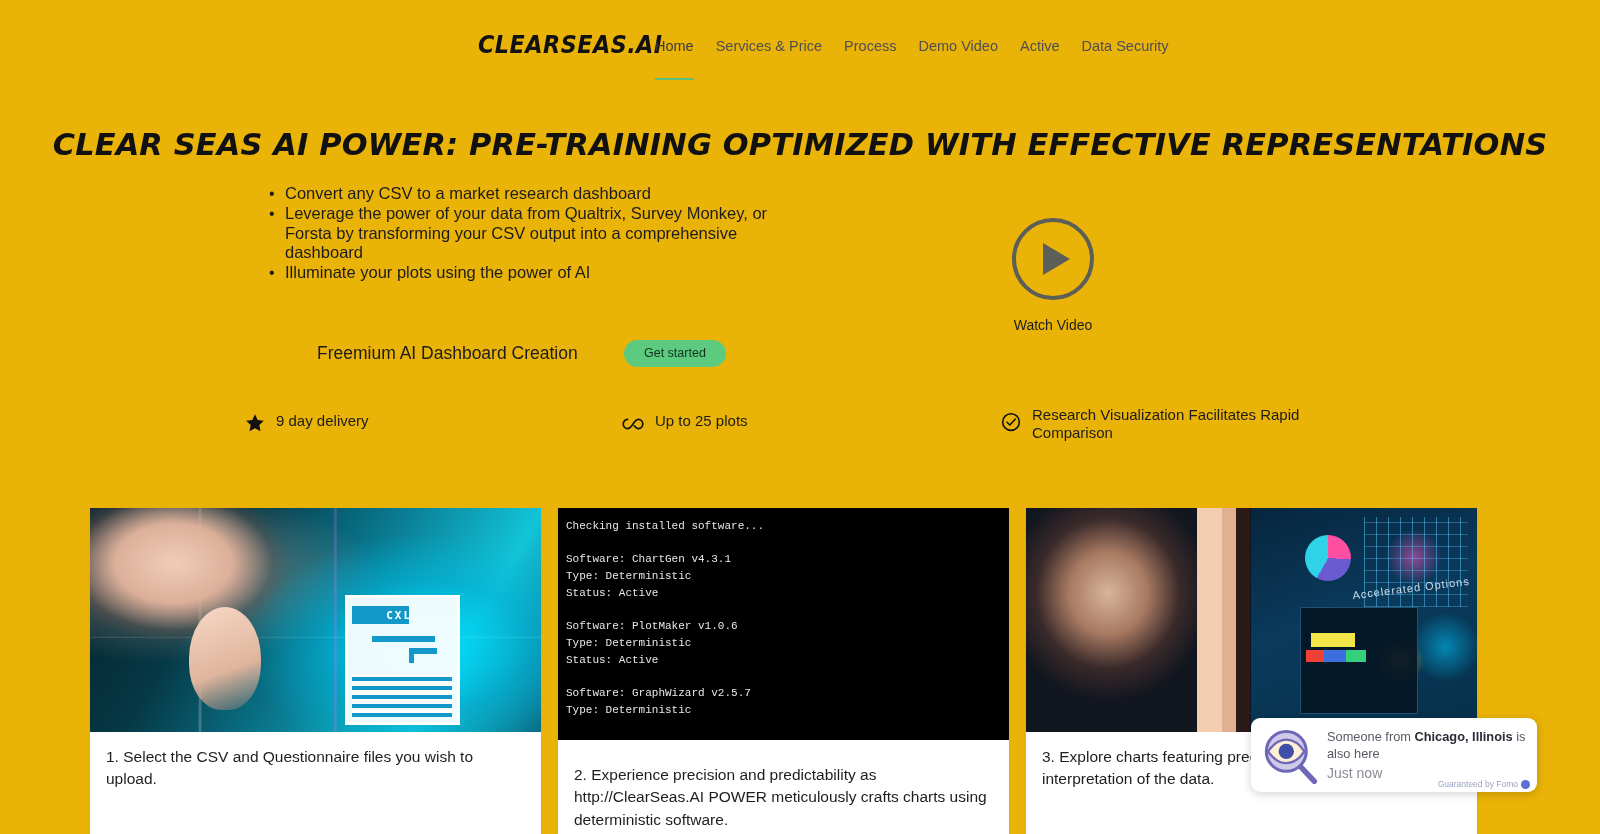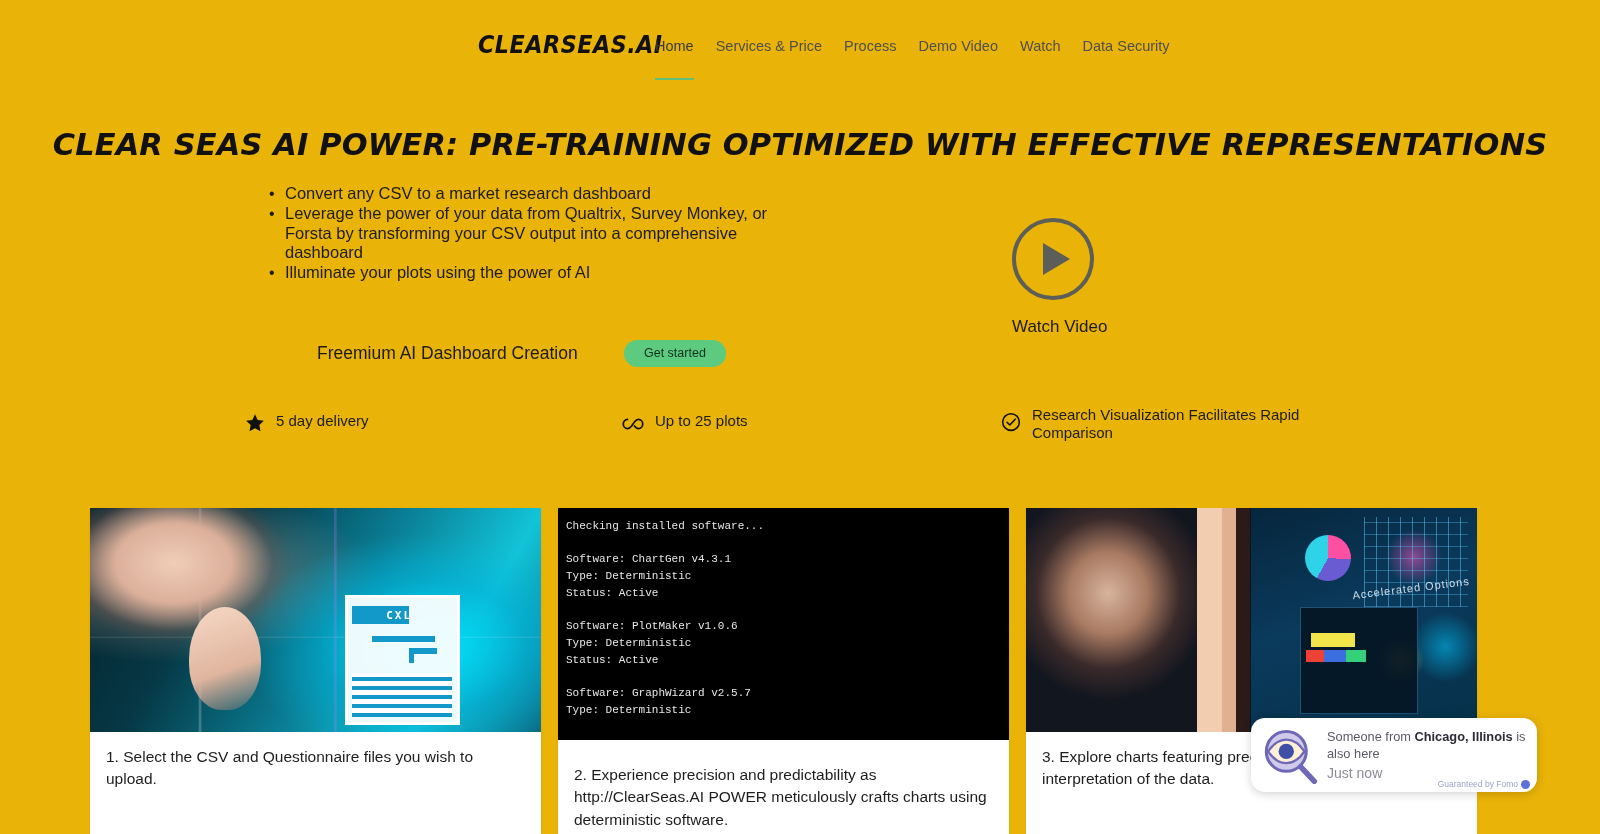--- a/index.html
+++ b/index.html
@@ -61,21 +61,21 @@
   .play-circle {
     width: 82px; height: 82px; border-radius: 50%;
     border: 4px solid #5c5e58; display: flex; align-items: center; justify-content: center;
   }
   .play-tri {
     width: 0; height: 0; margin-left: 7px;
     border-left: 27px solid #5c5e58;
     border-top: 16px solid transparent;
     border-bottom: 16px solid transparent;
   }
-  .video-label { margin-top: 17px; font-size: 17px; color: #1c1c1c; white-space: nowrap; }
+  .video-label { margin-top: 17px; font-size: 14px; color: #1c1c1c; white-space: nowrap; }
 
   
   .cta-text { position: absolute; left: 317px; top: 343px; font-size: 17.5px; color: #1c1c1c; white-space: nowrap; }
   .cta-btn {
     position: absolute; left: 624px; top: 340px;
     background: #5ccb7f; color: #14301d;
     border: none; border-radius: 18px;
     padding: 0 20px; height: 27px; line-height: 27px;
     font-size: 12.5px; font-family: "Liberation Sans", sans-serif;
     cursor: pointer; white-space: nowrap;
@@ -164,21 +164,21 @@
   .art3 .grid-lines { position: absolute; right: 4%; top: 4%; width: 46%; height: 40%;
     background: repeating-linear-gradient(90deg, rgba(90,200,255,0.5) 0 1px, transparent 1px 12px),
                 repeating-linear-gradient(0deg, rgba(90,200,255,0.35) 0 1px, transparent 1px 12px); }
   .art3 .wordmark { position: absolute; right: 3%; top: 33%; color: #dfe9f5;
     font-size: 11px; font-family: "Liberation Sans", sans-serif; transform: rotate(-7deg);
     letter-spacing: 1px; opacity: 0.9; white-space: nowrap; }
 
   
   .fomo {
     position: absolute; left: 1251px; top: 718px; width: 286px; height: 74px;
-    background: #fff; border-radius: 14px;
+    background: #fff; border-radius: 9px;
     box-shadow: 0 2px 10px rgba(0,0,0,0.18);
     display: flex; align-items: center; overflow: hidden;
   }
   .fomo-icon { width: 76px; height: 74px; flex: none; display: flex; align-items: center; justify-content: center; }
   .fomo-body { flex: 1; padding-right: 10px; }
   .fomo-main { font-size: 12.8px; color: #5a5a66; line-height: 1.28; }
   .fomo-main b { color: #2c2c38; font-weight: 700; }
   .fomo-time { font-size: 14px; color: #8b8b96; margin-top: 3px; }
   .fomo-guar { position: absolute; right: 7px; bottom: 3px; font-size: 8.5px; color: #9aa2c4;
     display: flex; align-items: center; gap: 3px; white-space: nowrap; }
@@ -189,21 +189,21 @@
 
 <div class="page">
 
   <div class="header">
     <div class="brand">CLEARSEAS.AI</div>
     <nav class="nav">
       <a href="#" class="active">Home</a>
       <a href="#">Services &amp; Price</a>
       <a href="#">Process</a>
       <a href="#">Demo Video</a>
-      <a href="#">Watch</a>
+      <a href="#">Active</a>
       <a href="#">Data Security</a>
     </nav>
   </div>
 
   <h1 class="headline">CLEAR SEAS AI POWER: PRE-TRAINING OPTIMIZED WITH EFFECTIVE REPRESENTATIONS</h1>
 
   <ul class="bullets">
     <li>Convert any CSV to a market research dashboard</li>
     <li>Leverage the power of your data from Qualtrix, Survey Monkey, or Forsta by transforming your CSV output into a comprehensive dashboard</li>
     <li>Illuminate your plots using the power of AI</li>
@@ -216,21 +216,21 @@
     <div class="video-label">Watch Video</div>
   </div>
 
   <div class="cta-text">Freemium AI Dashboard Creation</div>
   <button class="cta-btn">Get started</button>
 
   <div class="feature f1">
     <svg class="icon-star" viewBox="0 0 24 24">
       <polygon fill="#111" points="12,1.5 15.2,8.4 22.6,9.3 17.2,14.4 18.6,21.8 12,18.2 5.4,21.8 6.8,14.4 1.4,9.3 8.8,8.4"></polygon>
     </svg>
-    <span class="flabel">5 day delivery</span>
+    <span class="flabel">9 day delivery</span>
   </div>
 
   <div class="feature f2">
     <svg class="icon-inf" viewBox="0 0 28 16">
       <path d="M7 2.2c-3 0-5.4 2.6-5.4 5.8S4 13.8 7 13.8c2.3 0 3.9-1.6 5.2-3.3L14 8l1.8-2.5C17.1 3.8 18.7 2.2 21 2.2c3 0 5.4 2.6 5.4 5.8s-2.4 5.8-5.4 5.8c-2.3 0-3.9-1.6-5.2-3.3" fill="none" stroke="#111" stroke-width="2.2" stroke-linecap="round"></path>
     </svg>
     <span class="flabel">Up to 25 plots</span>
   </div>
 
   <div class="feature f3">

